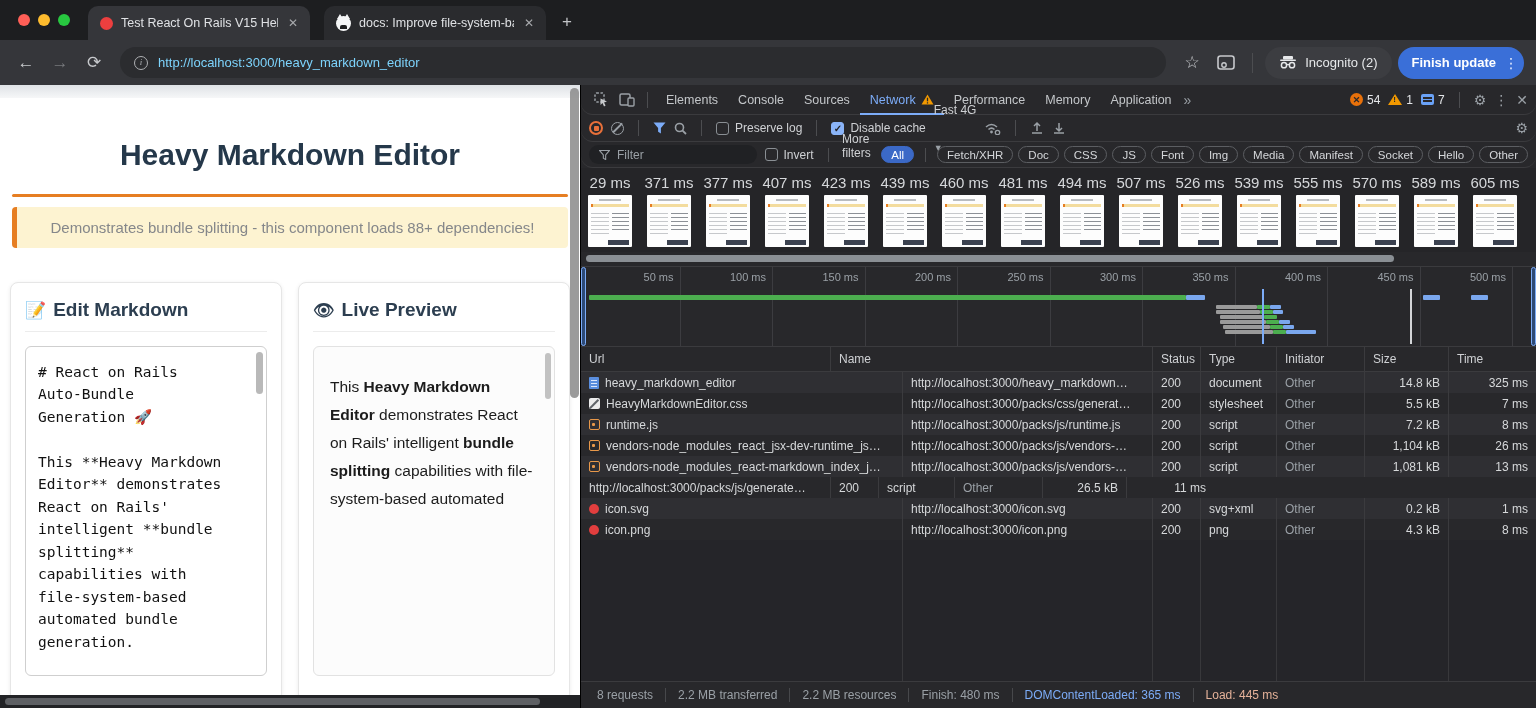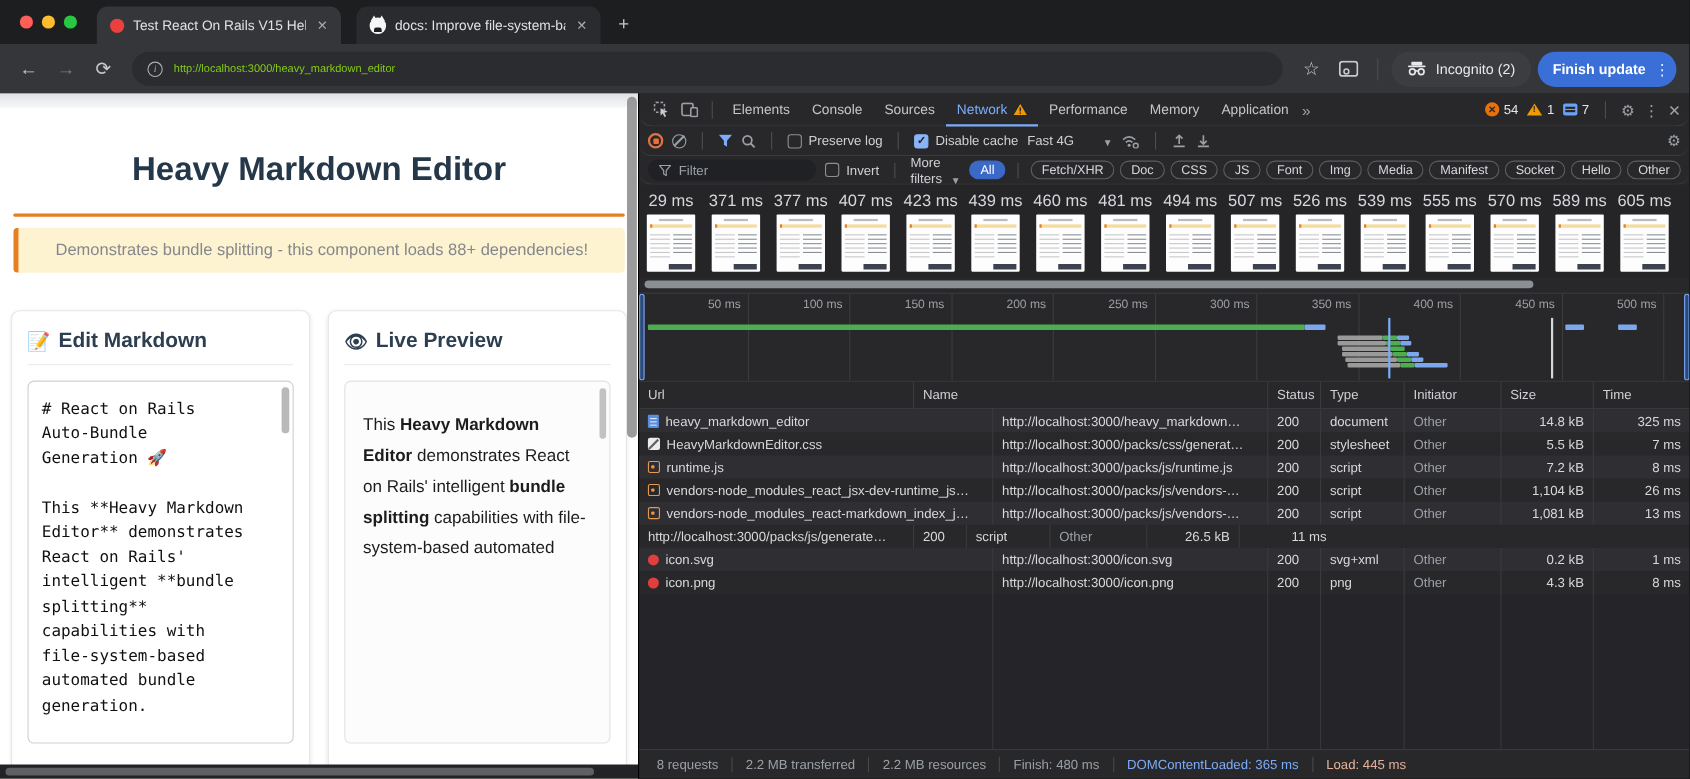--- a/index.html
+++ b/index.html
@@ -23,21 +23,21 @@
      border-left:3px solid transparent; border-right:3px solid transparent; border-bottom:5px solid #f5f6f7; }
   .fav-gh::before { left:1px; } .fav-gh::after { right:1px; }
   .fav-gh i { position:absolute; left:4px; top:9px; width:7px; height:4px; background:#1d1e20; border-radius:2px 2px 0 0; }
   .newtab { color:#c3c5c8; font-size:17px; margin:0 0 8px 16px; }
 
   .toolbar { height:45px; background:#35363a; display:flex; align-items:center; padding:0 12px; gap:6px; }
   .nav-ic { color:#c7c9cc; font-size:17px; width:28px; height:28px; display:flex; align-items:center; justify-content:center; border-radius:50%; }
   .nav-ic.dim { color:#77797c; }
   .omnibox { flex:1; height:31px; background:#2b2c2f; border-radius:16px; display:flex; align-items:center; gap:10px; padding:0 14px; margin:0 6px; }
   .info-ic { width:14px; height:14px; border:1.4px solid #aeb0b3; border-radius:50%; color:#aeb0b3; font-size:9px; line-height:11px; text-align:center; font-style:italic; font-family:"Liberation Serif", serif; flex:none; }
-  .url { color:#84cc16; font-size:10px; white-space:nowrap; }
+  .url { color:#7dd3fc; font-size:13px; white-space:nowrap; }
   .vbar { width:1px; height:20px; background:#4c4d50; margin:0 6px; }
   .incog { display:flex; align-items:center; gap:8px; background:#3c3d41; border-radius:16px; height:32px; padding:0 14px; color:#e6e8ea; font-size:13px; }
   .finish { display:flex; align-items:center; gap:8px; background:#3a6fd8; border-radius:16px; height:32px; padding:0 6px 0 14px; color:#fff; font-size:13px; font-weight:700; }
   .finish .kebab { font-weight:400; color:#eaf0ff; }
 
   .content { position:relative; display:flex; height:623px; }
 
   
   .page { position:relative; width:580px; height:623px; background:#fff; overflow:hidden; }
   .page-topfade { height:13px; background:linear-gradient(#dfe2e6,#f6f7f8); }
@@ -78,21 +78,21 @@
   .gear, .kebab, .closex, .morech { color:#9aa0a6; font-size:14px; }
 
   .dt-toolbar { height:27px; display:flex; align-items:center; gap:8px; padding:0 8px; flex:none; }
   .rec { width:14px; height:14px; border:2px solid #e8703a; border-radius:50%; position:relative; flex:none; }
   .rec::after { content:""; position:absolute; left:2.5px; top:2.5px; width:5px; height:5px; background:#e8703a; border-radius:1px; }
   .clear-ic { width:13px; height:13px; border:1.8px solid #9aa0a6; border-radius:50%; position:relative; flex:none; }
   .clear-ic::after { content:""; position:absolute; left:-1px; top:4.4px; width:13px; height:1.8px; background:#9aa0a6; transform:rotate(-45deg); }
   .chk { display:flex; align-items:center; gap:6px; color:#cfd1d4; white-space:nowrap; }
   .box { width:13px; height:13px; border:1.5px solid #8a8f94; border-radius:3px; background:transparent; }
   .box.checked { background:#8ab4f8; border-color:#8ab4f8; color:#202124; font-size:10px; font-weight:700; display:flex; align-items:center; justify-content:center; }
-  .throttle { display:flex; align-items:flex-end; gap:26px; color:#cfd1d4; }
+  .throttle { display:flex; align-items:flex-start; gap:26px; color:#cfd1d4;flex-direction:column; }
   .carr { color:#9aa0a6; font-size:9px; }
   .spacer { flex:1; }
 
   .dt-filterbar { height:26px; display:flex; align-items:center; gap:8px; padding:0 8px; flex:none; }
   .filterpill { width:300px; height:19px; background:#202124; border-radius:10px; display:flex; align-items:center; gap:7px; padding:0 10px; color:#9aa0a6; }
   .chips { display:flex; align-items:center; gap:5px; }
   .chip { border:1px solid #5c5e62; border-radius:10px; padding:1.5px 9px; color:#d5d7da; font-size:11.5px; white-space:nowrap; }
   .chip.sel { background:#3b69c7; border-color:#3b69c7; color:#fff; }
 
   .filmstrip { height:84px; display:flex; gap:15px; padding:6px 0 0 7px; overflow:hidden; flex:none; background:#252528; }

